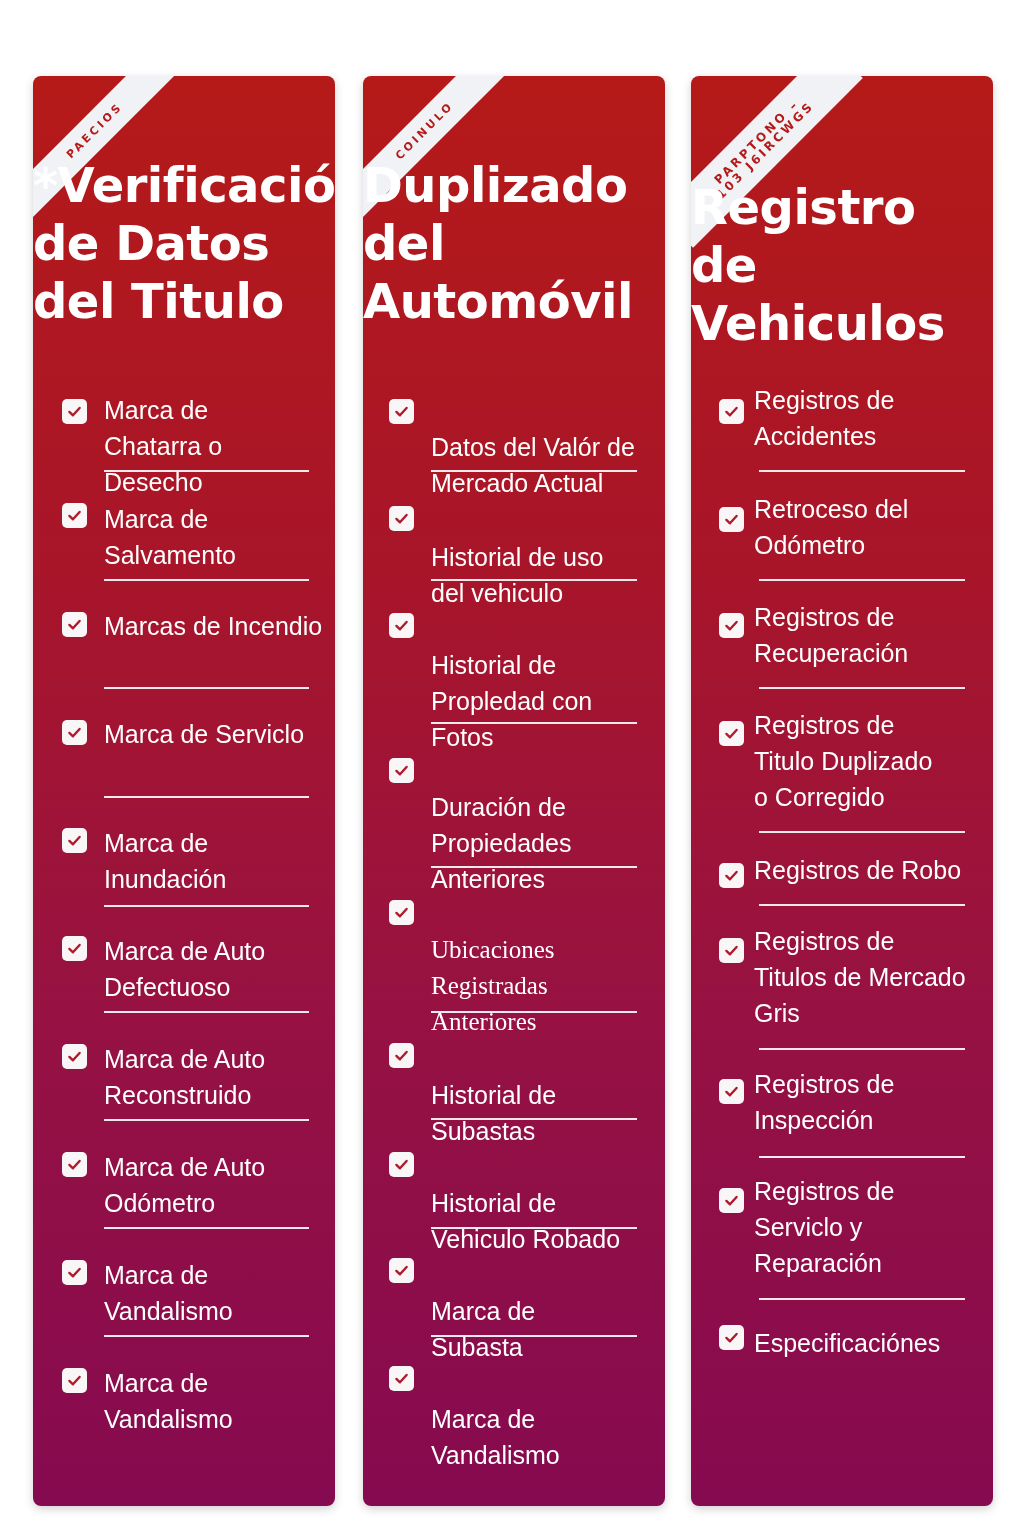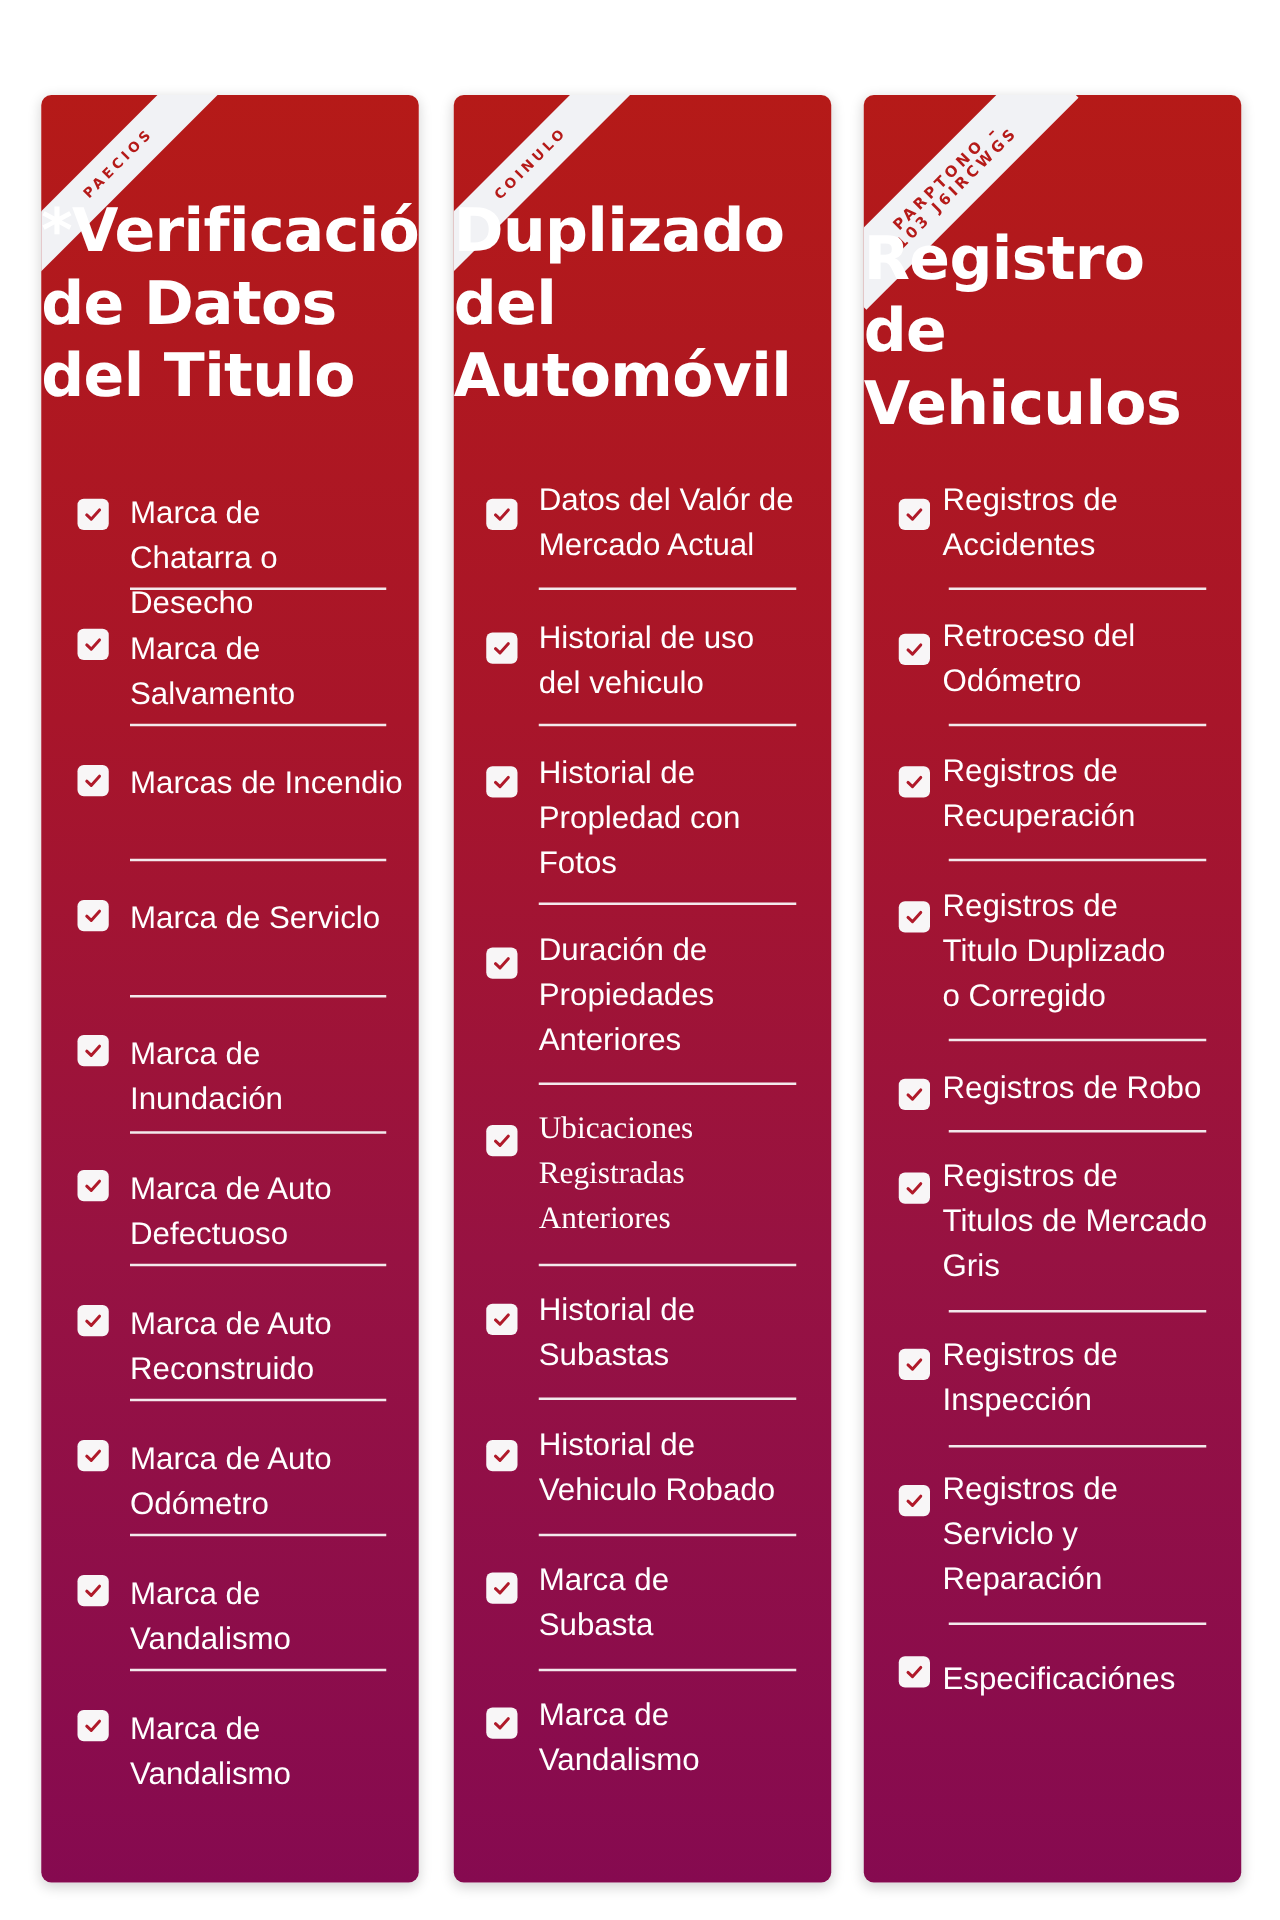--- a/index.html
+++ b/index.html
@@ -43,21 +43,21 @@
     display:flex; align-items:center; justify-content:center;
   }
   .check svg { width:17px; height:17px; }
   .label {
     position:absolute; left:71px; right:10px; color:#ffffff;
     font-family:"Liberation Sans", sans-serif; font-size:25px; line-height:36px; white-space:pre-line;
   }
   .divider { position:absolute; left:71px; width:205px; height:2px; background:#f3e9ec; }
   #card-1 .divider { left:68px; width:206px; }
   #card-2 .divider { left:68px; width:206px; }
-  #card-1 .label { left:68px; }
+  #card-1 .label { left:68px;margin-top:47px; }
   #card-2 .label { left:63px; }
   #card-1 .check { left:26px; }
   #card-2 .check { left:28px; }
 </style>
 </head>
 <body>
 
 <div class="card" id="card-0">
   <div class="ribbon">
     <span>PAECIOS</span>

